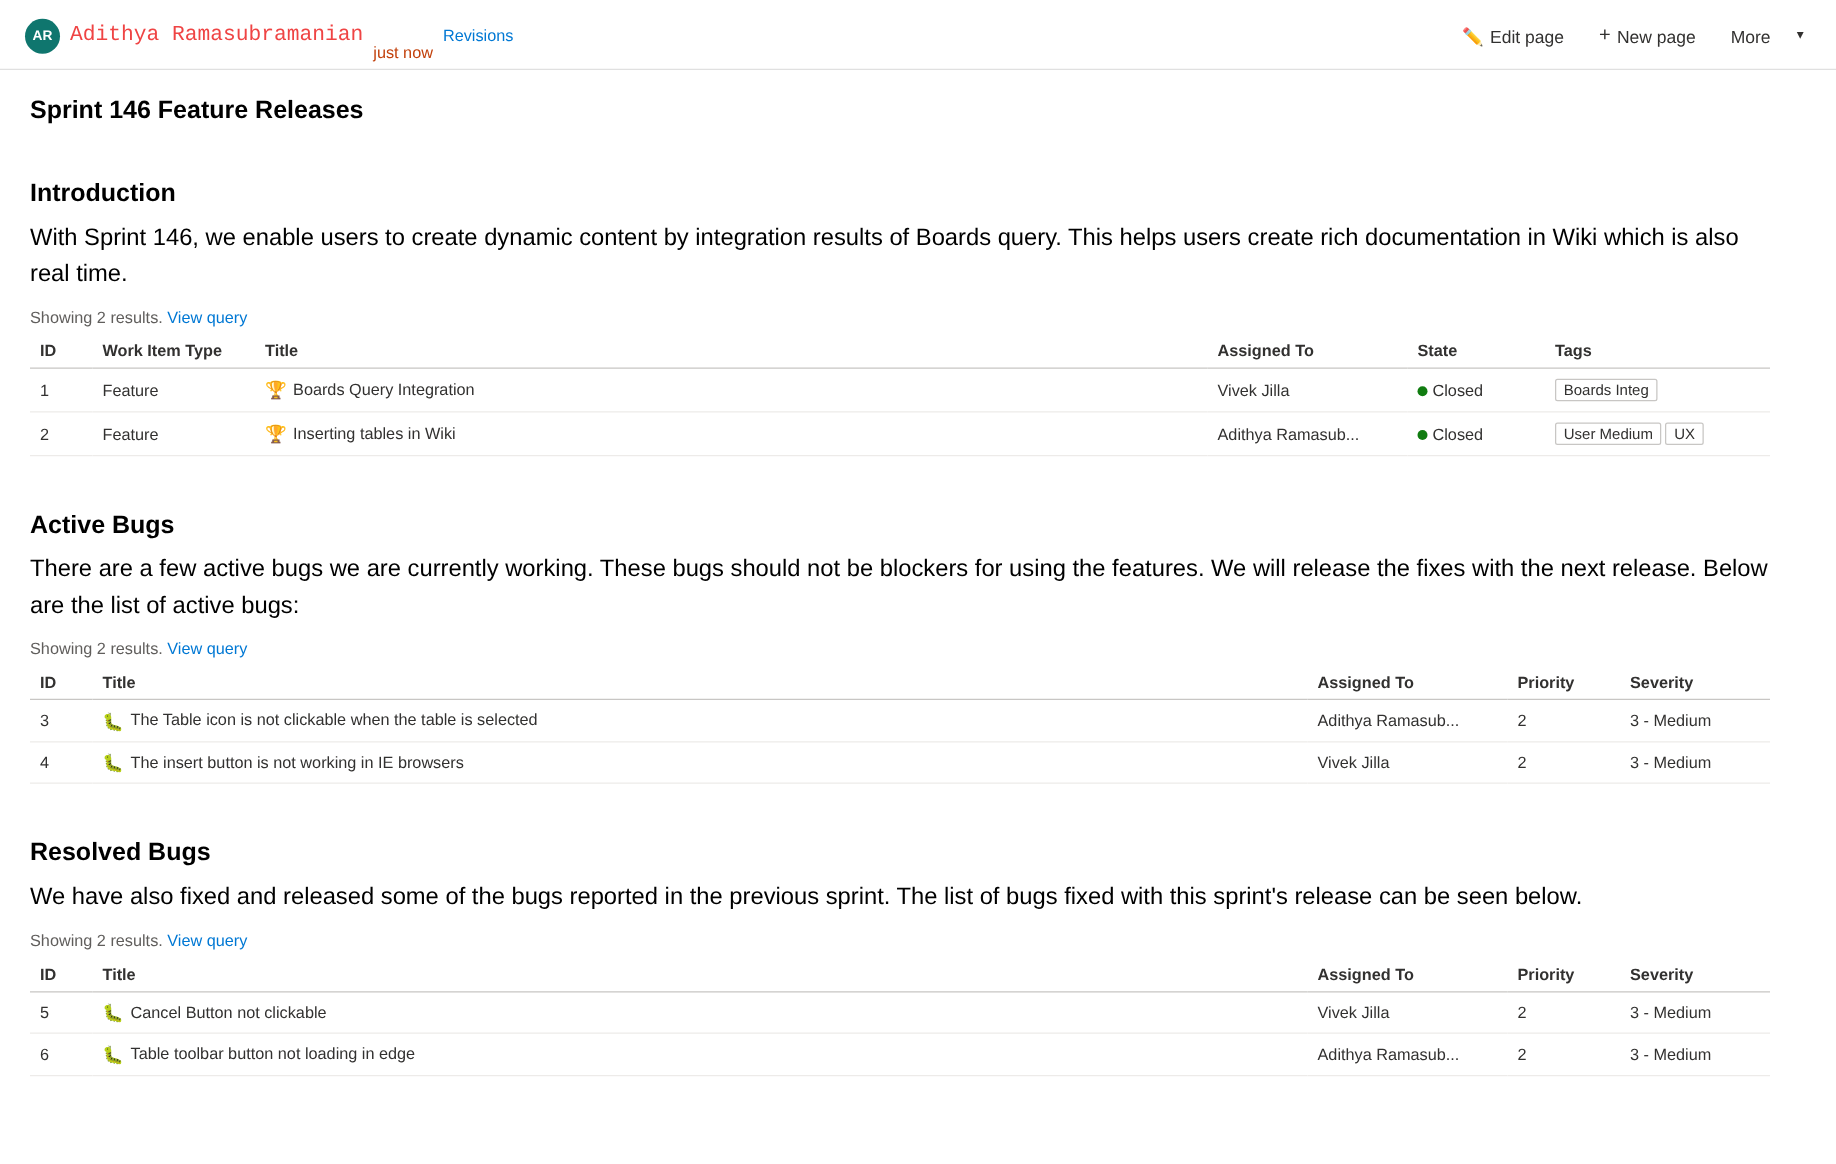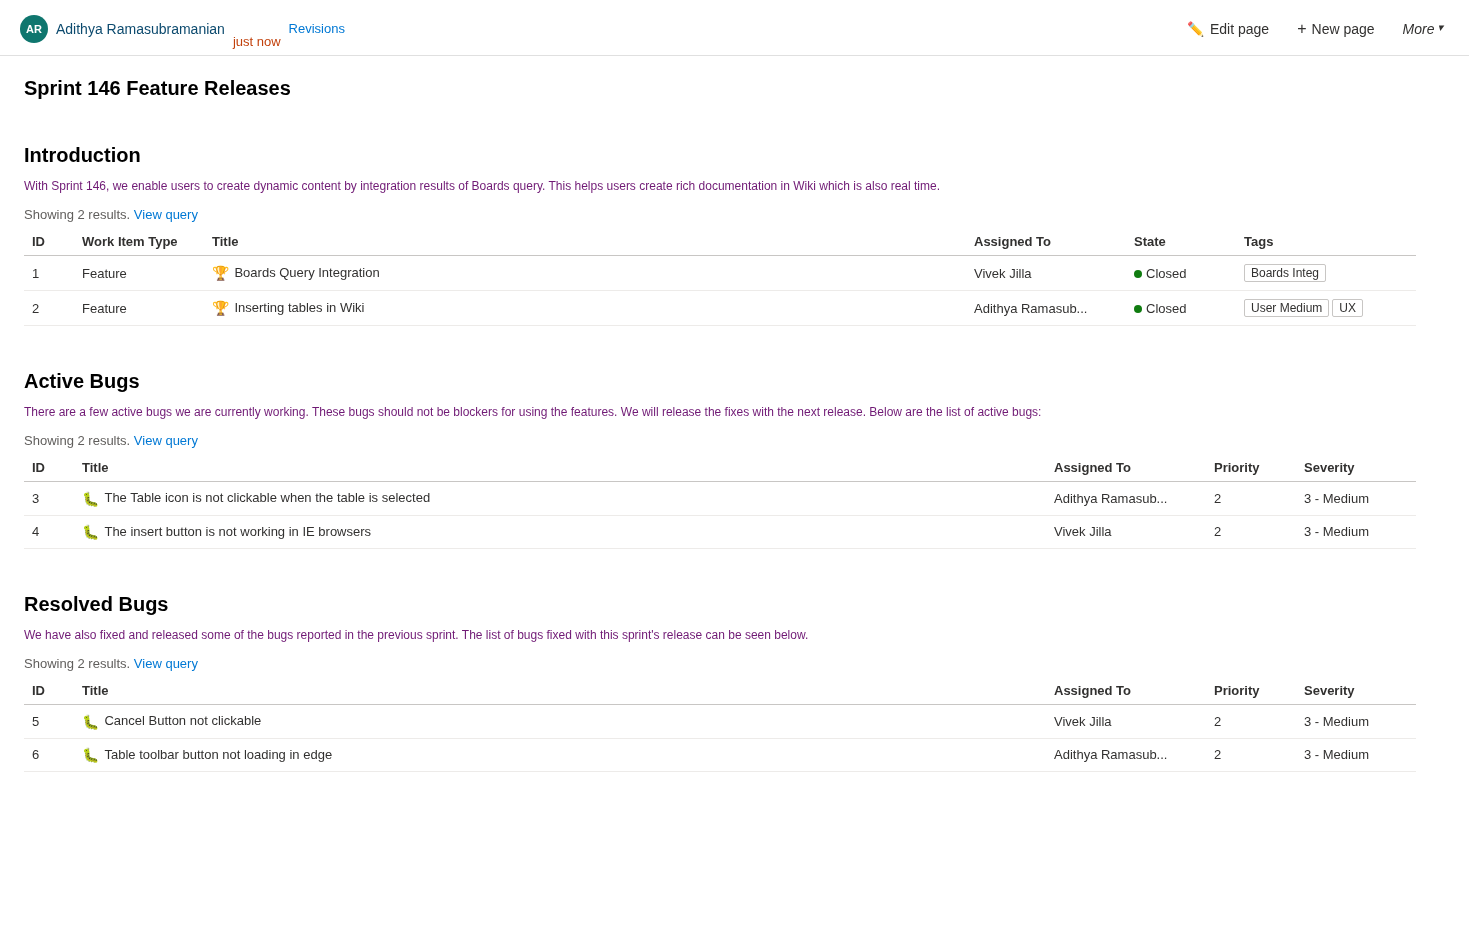--- a/index.html
+++ b/index.html
@@ -33,22 +33,23 @@
       color: #fff;
       font-size: 11px;
       font-weight: 600;
       display: flex;
       align-items: center;
       justify-content: center;
       flex-shrink: 0;
     }
 
     .author-name {
-      font-size: 14px;
-      color: #0c4a6e;
+      font-size: 17px;
+      color: #ef4444;
+      font-family: Liberation Mono, monospace;
     }
 
     .timestamp {
       font-size: 13px;
       color: #c2410c;
       margin-top: 26px;
     }
 
     .revisions-link {
       font-size: 13px;
@@ -72,29 +73,28 @@
       cursor: pointer;
       background: none;
       border: none;
       padding: 4px 6px;
       border-radius: 2px;
     }
 
     .more-btn {
       display: flex;
       align-items: flex-start;
-      gap: 2px;
+      gap: 20px;
       font-size: 14px;
       color: #323130;
       cursor: pointer;
       background: none;
       border: none;
       padding: 4px 6px;
       border-radius: 2px;
-      font-style: italic;
     }
 
     .content {
       padding: 20px 24px 40px 24px;
       max-width: 1440px;
     }
 
     .page-title {
       font-size: 20px;
       font-weight: 700;
@@ -105,22 +105,22 @@
 
     .section-title {
       font-size: 20px;
       font-weight: 600;
       color: #000;
       margin-bottom: 10px;
       margin-top: 44px;
     }
 
     .paragraph {
-      font-size: 12px;
-      color: #701a75;
+      font-size: 19px;
+      color: #000000;
       line-height: 1.5;
       margin-bottom: 8px;
     }
 
     .showing-results {
       font-size: 13px;
       color: #605e5c;
       margin-top: 12px;
       margin-bottom: 6px;
     }

